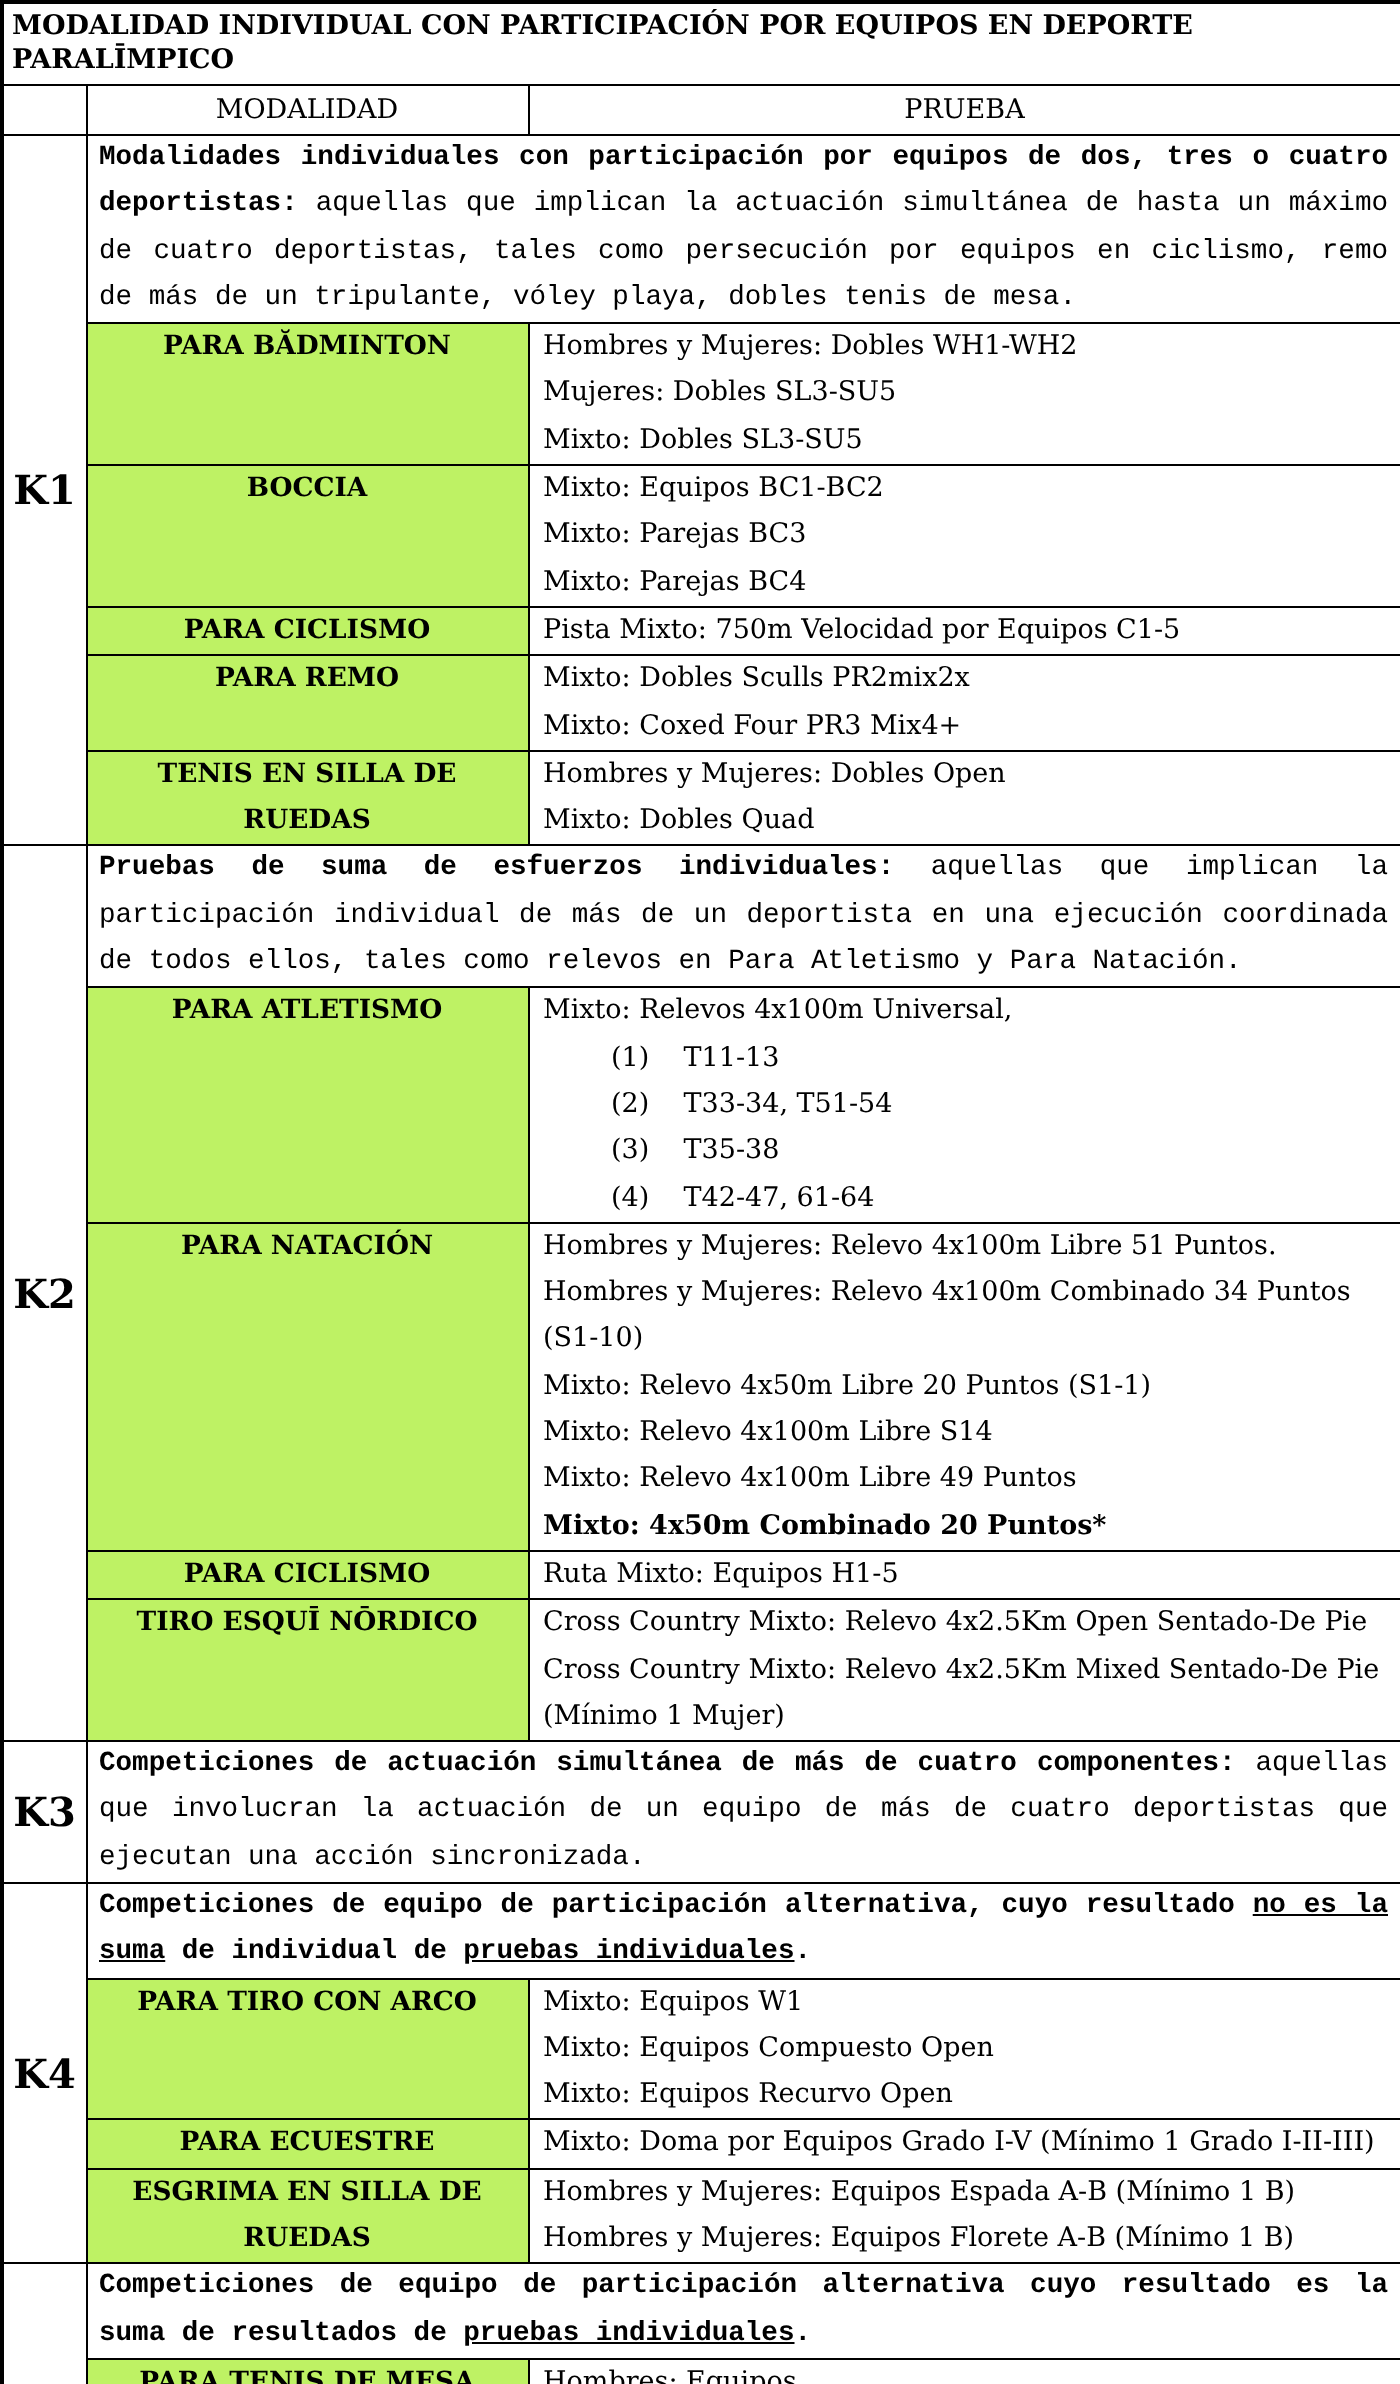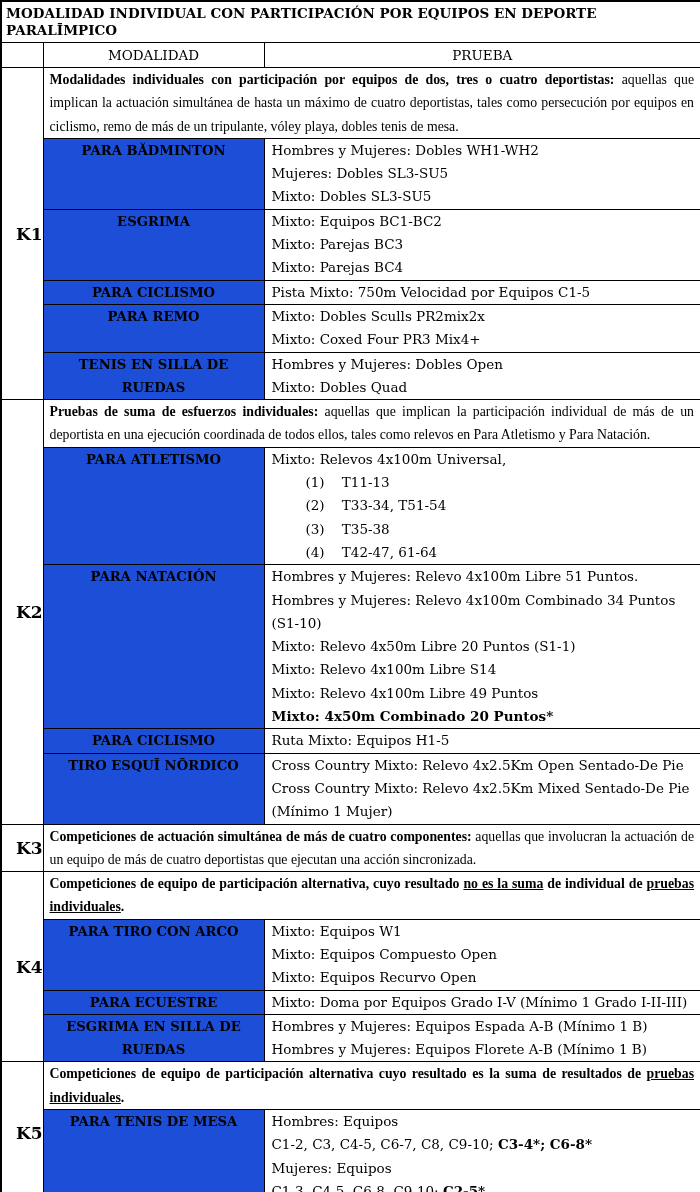--- a/index.html
+++ b/index.html
@@ -34,33 +34,33 @@
   }
   .head-cell {
     font-weight: normal;
     text-align: center;
     font-size: 13.5px;
     line-height: 18px;
     padding: 3px 4px;
   }
   .k-cell {
     vertical-align: middle;
-    text-align: right;
+    text-align: center;
     font-weight: bold;
-    font-size: 17px;
+    font-size: 20px;
   }
   .desc-cell {
-    font-family: Liberation Serif, serif;
+    font-family: Liberation Mono, monospace;
     font-size: 13.8px;
     line-height: 23.3px;
     text-align: justify;
     padding: 0 6px;
   }
   .mod-cell {
-    background: #1d4ed8;
+    background: #bef264;
     font-weight: bold;
     font-size: 13.2px;
     text-align: center;
     line-height: 23.3px;
     padding: 0 6px;
   }
   .prueba-cell {
     font-size: 13.5px;
     line-height: 23.3px;
     padding: 0 4px 0 7px;
@@ -94,21 +94,21 @@
       </tr>
       <tr>
         <td class="mod-cell"><span>PARA BĂDMINTON</span></td>
         <td class="prueba-cell">
           <div class="line"><span>Hombres y Mujeres: Dobles WH1-WH2</span></div>
           <div class="line"><span>Mujeres: Dobles SL3-SU5</span></div>
           <div class="line"><span>Mixto: Dobles SL3-SU5</span></div>
         </td>
       </tr>
       <tr>
-        <td class="mod-cell"><span>ESGRIMA</span></td>
+        <td class="mod-cell"><span>BOCCIA</span></td>
         <td class="prueba-cell">
           <div class="line"><span>Mixto: Equipos BC1-BC2</span></div>
           <div class="line"><span>Mixto: Parejas BC3</span></div>
           <div class="line"><span>Mixto: Parejas BC4</span></div>
         </td>
       </tr>
       <tr>
         <td class="mod-cell"><span>PARA CICLISMO</span></td>
         <td class="prueba-cell">
           <div class="line"><span>Pista Mixto: 750m Velocidad por Equipos C1-5</span></div>

